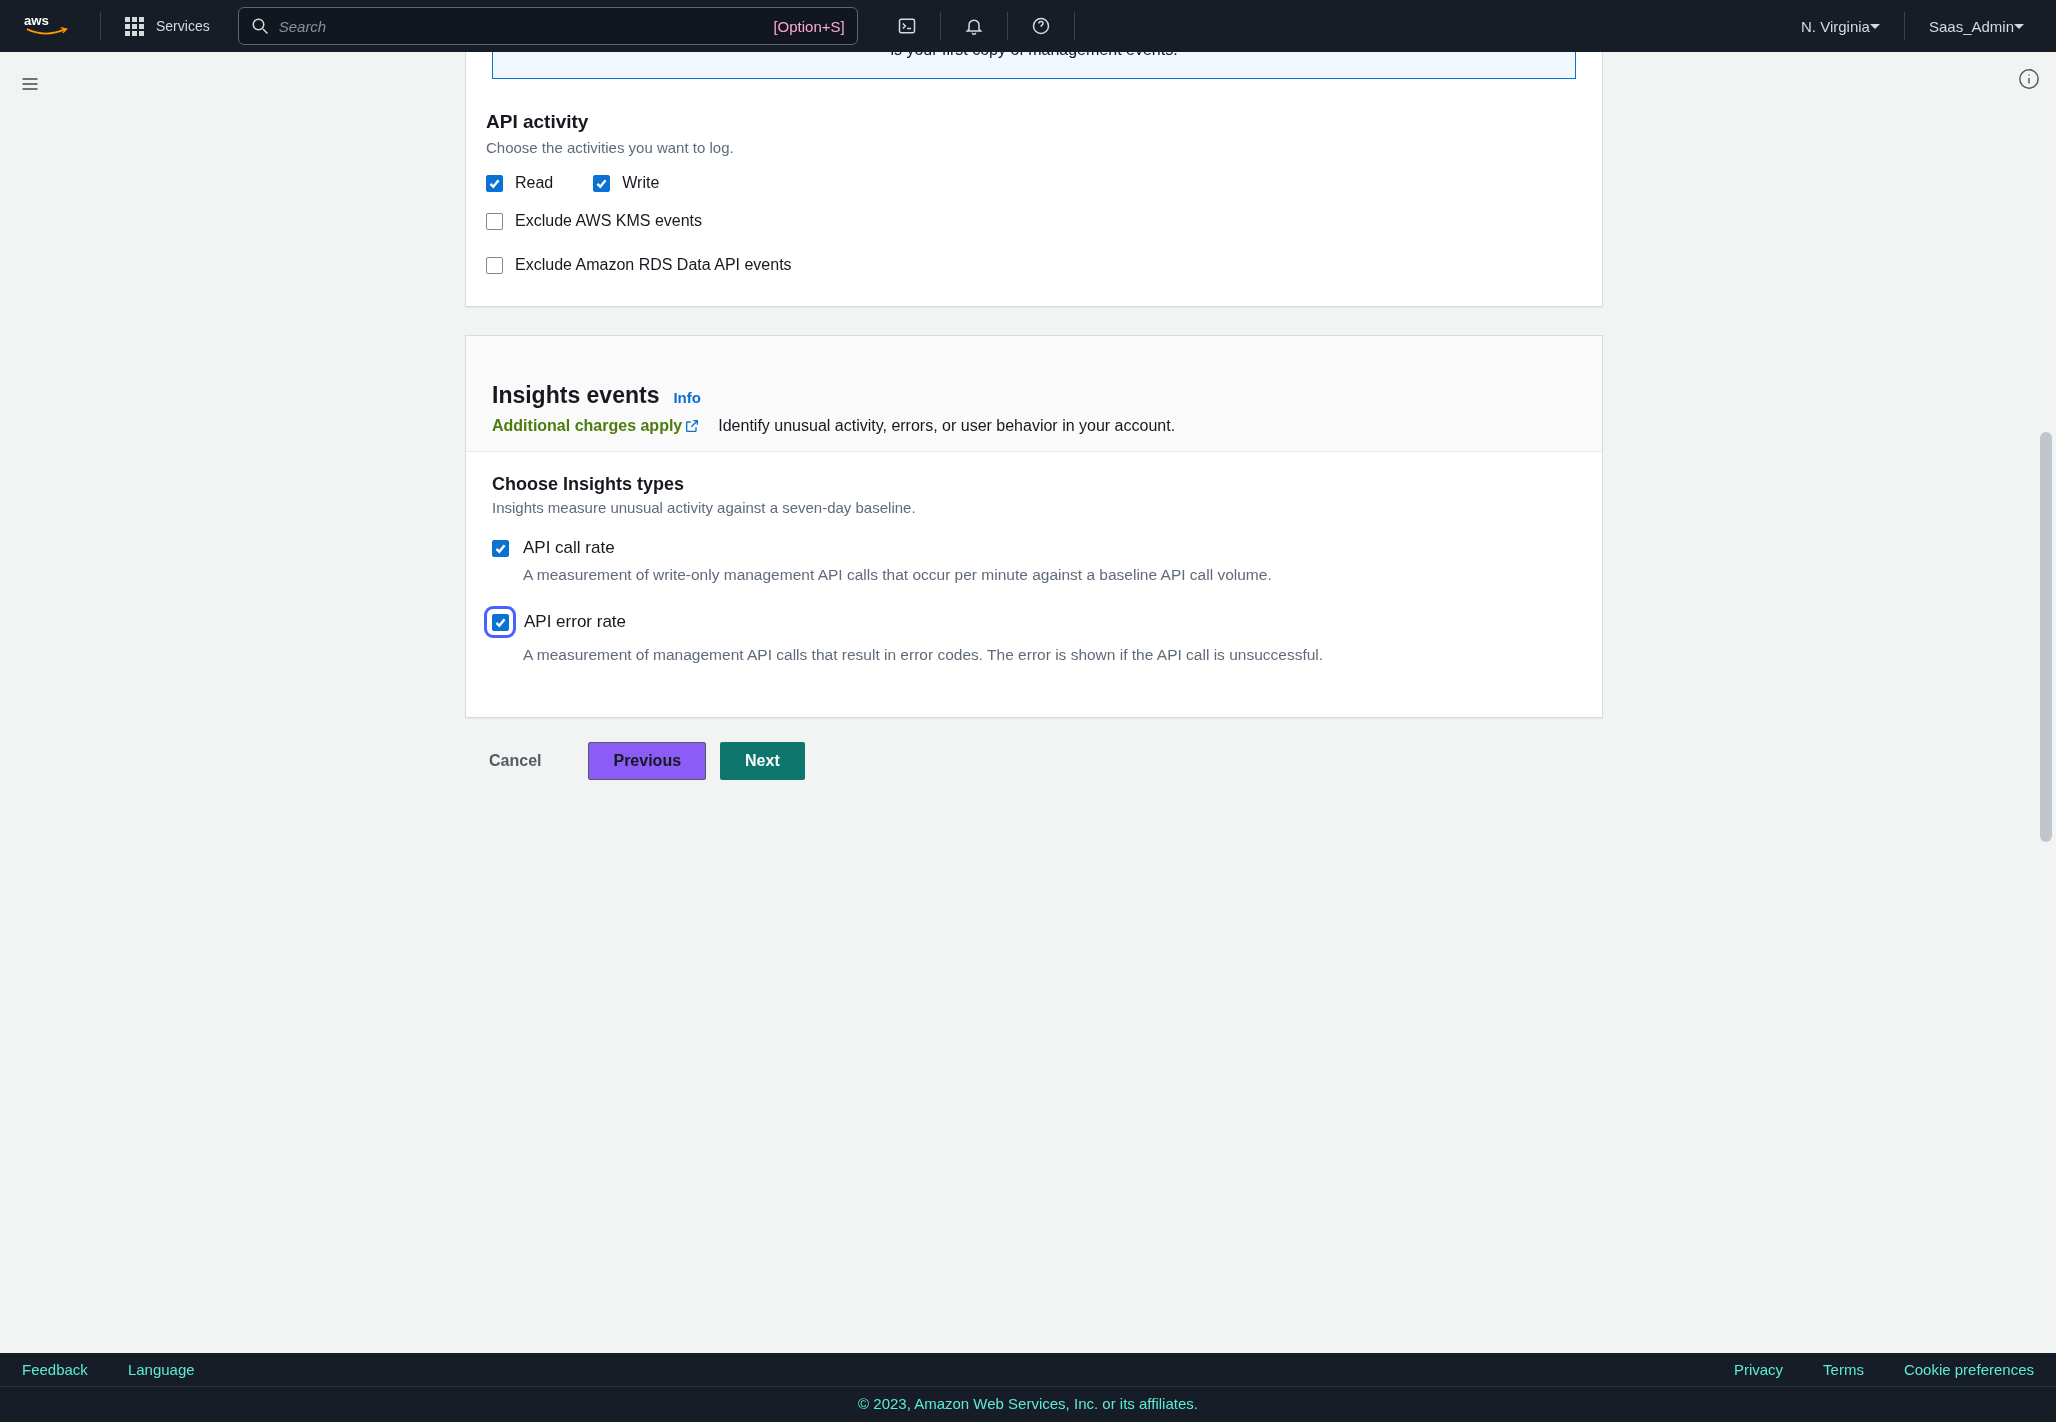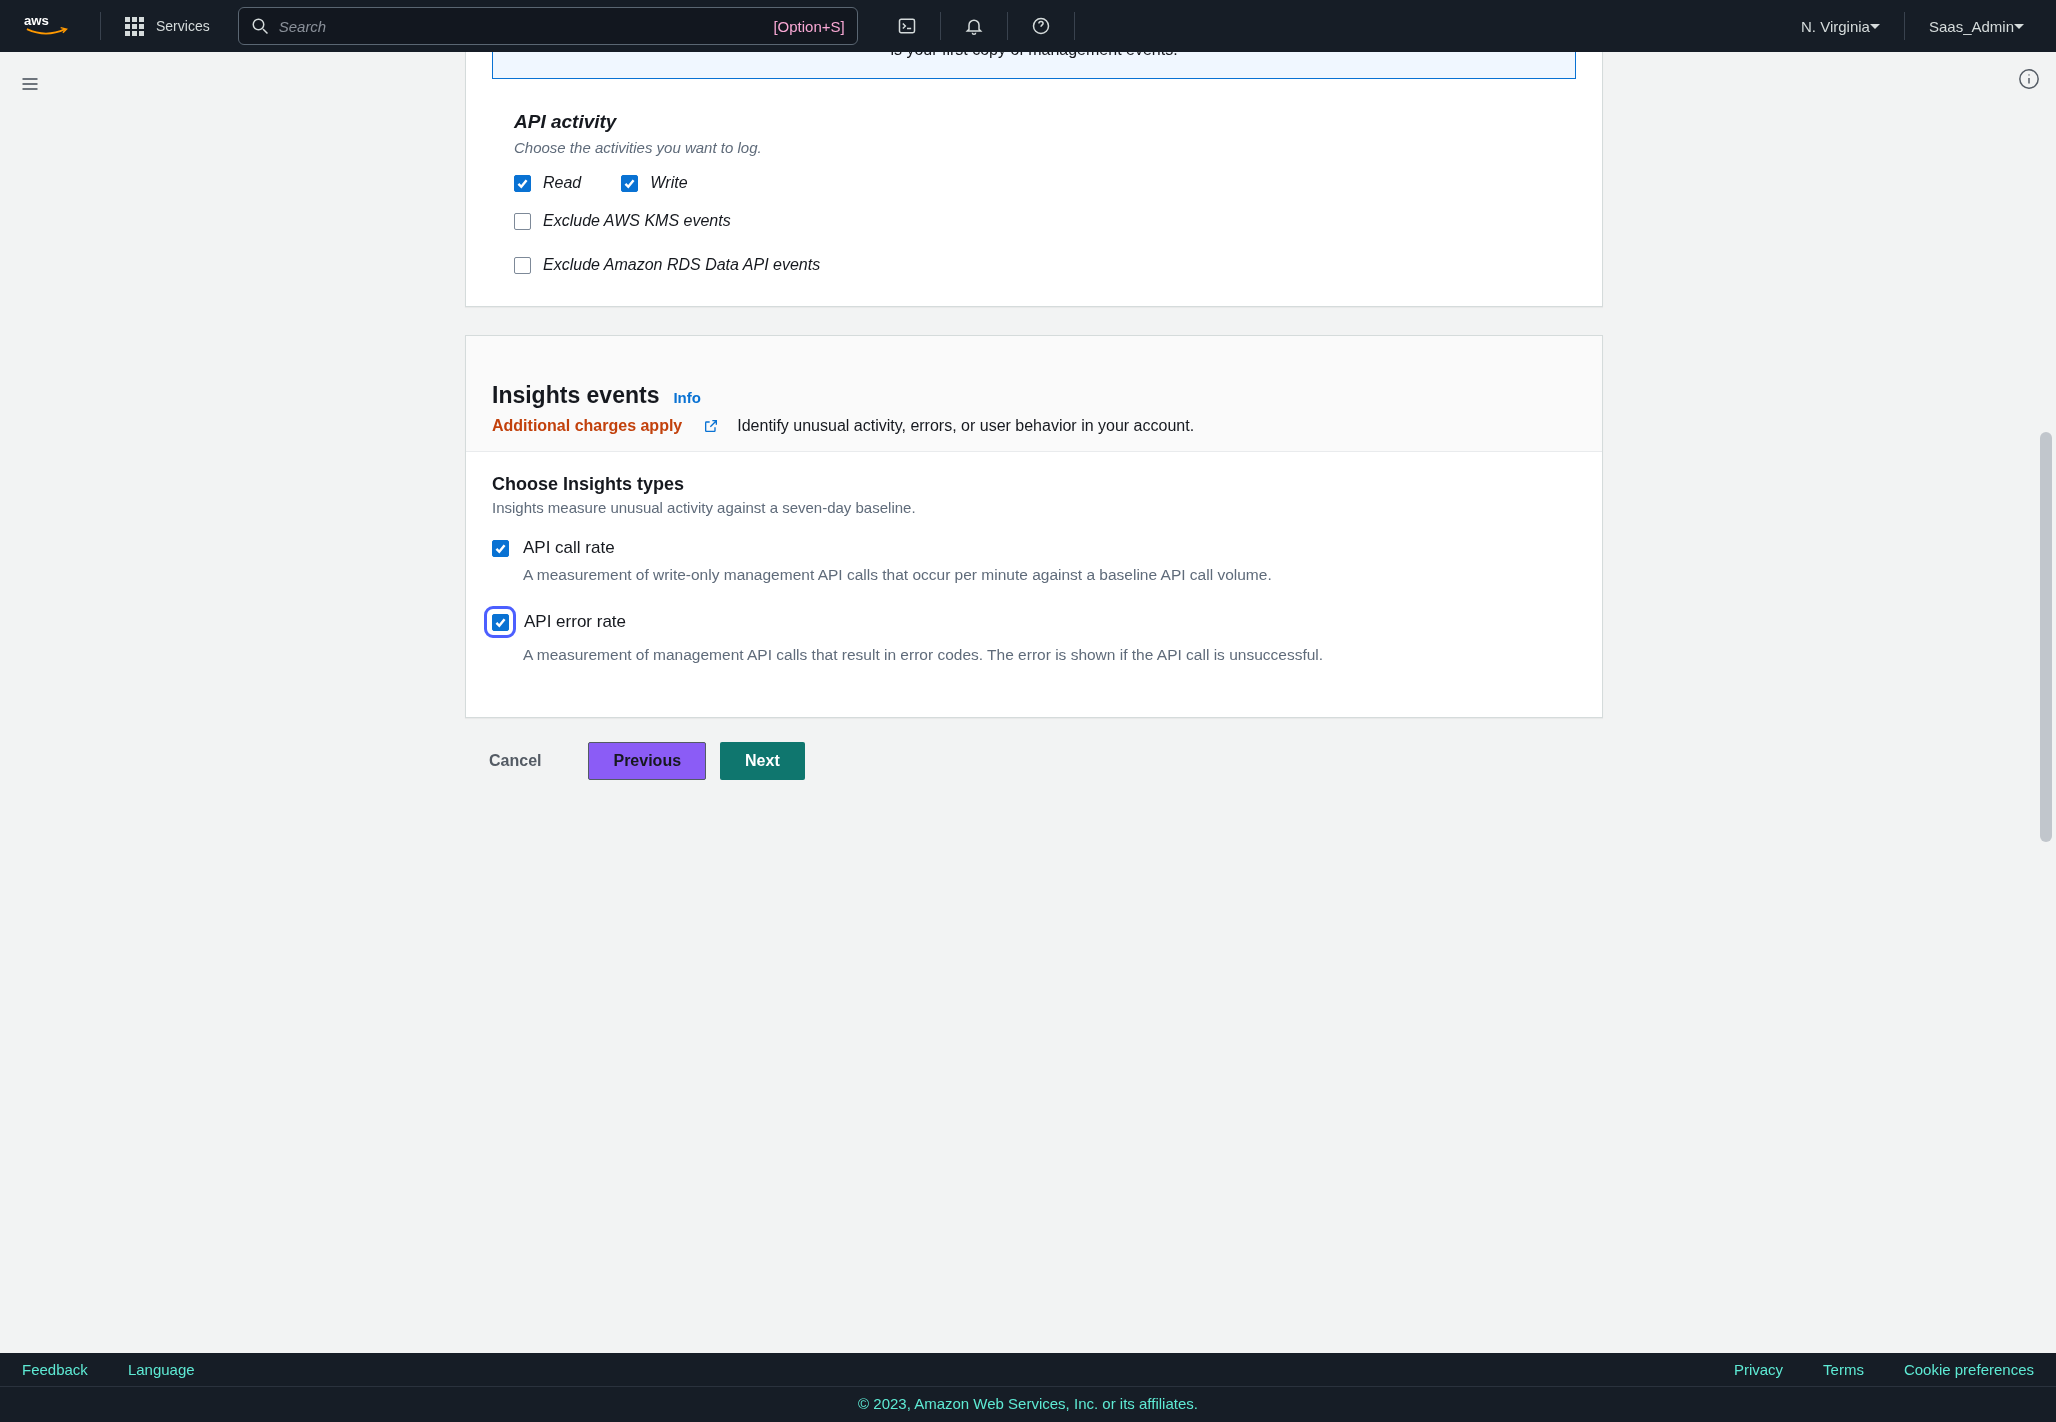--- a/index.html
+++ b/index.html
@@ -123,22 +123,21 @@
       font-size:16px;
       line-height:1.5;
       position: relative;
       top: -6px;
     }
     .info-alert .alert-line {
       text-align: center;
       overflow: hidden; height:22px;
     }
     .panel-inner {
-      padding: 26px 26px 32px 48px;
-      font-style: italic;
+      padding: 26px 26px 32px 20px;
     }
     .section-h {
       font-size: 19px; font-weight: 700; margin-bottom: 6px;
     }
     .section-sub {
       color: #5f6b7a; font-size: 15px; margin-bottom: 18px;
     }
     .cb-row {
       display: flex; align-items:center; gap: 12px; margin: 10px 0 8px 0;
       font-size: 16px;
@@ -170,21 +169,21 @@
     .insights-header {
       padding: 20px 26px 16px 26px;
       border-bottom: 1px solid #e9ebed;
       background:#fafafa;
     }
     .insights-title-row { display:flex; align-items:baseline; gap:14px; }
     .insights-title { font-size:23px; font-weight:700; }
     .info-link { color:#0972d3; font-size:15px; font-weight:600; cursor:pointer;margin-top:33px; }
     .insights-sub-row { display:flex; align-items:center; gap:18px; margin-top:8px; flex-wrap:wrap; }
     .link-ext {
-      color:#c2410c; font-weight:700; font-size:16px; display:inline-flex; align-items:center; gap:21px; cursor:pointer;
+      color:#4d7c0f; font-weight:700; font-size:16px; display:inline-flex; align-items:center; gap:2px; cursor:pointer;
     }
     .link-ext svg { width:16px; height:16px; stroke:#0972d3; fill:none; stroke-width:2; }
     .insights-desc { color:#16191f; font-size:16px; }
 
     .insights-body { padding: 22px 26px 30px 26px; }
     .choose-h { font-size:18px; font-weight:600; margin-bottom:4px; }
     .choose-sub { color:#5f6b7a; font-size:15px; margin-bottom:22px; }
     .ins-item { margin-bottom: 20px; }
     .ins-row { display:flex; align-items:center; gap:14px; }
     .ins-label { font-size:17px; }

